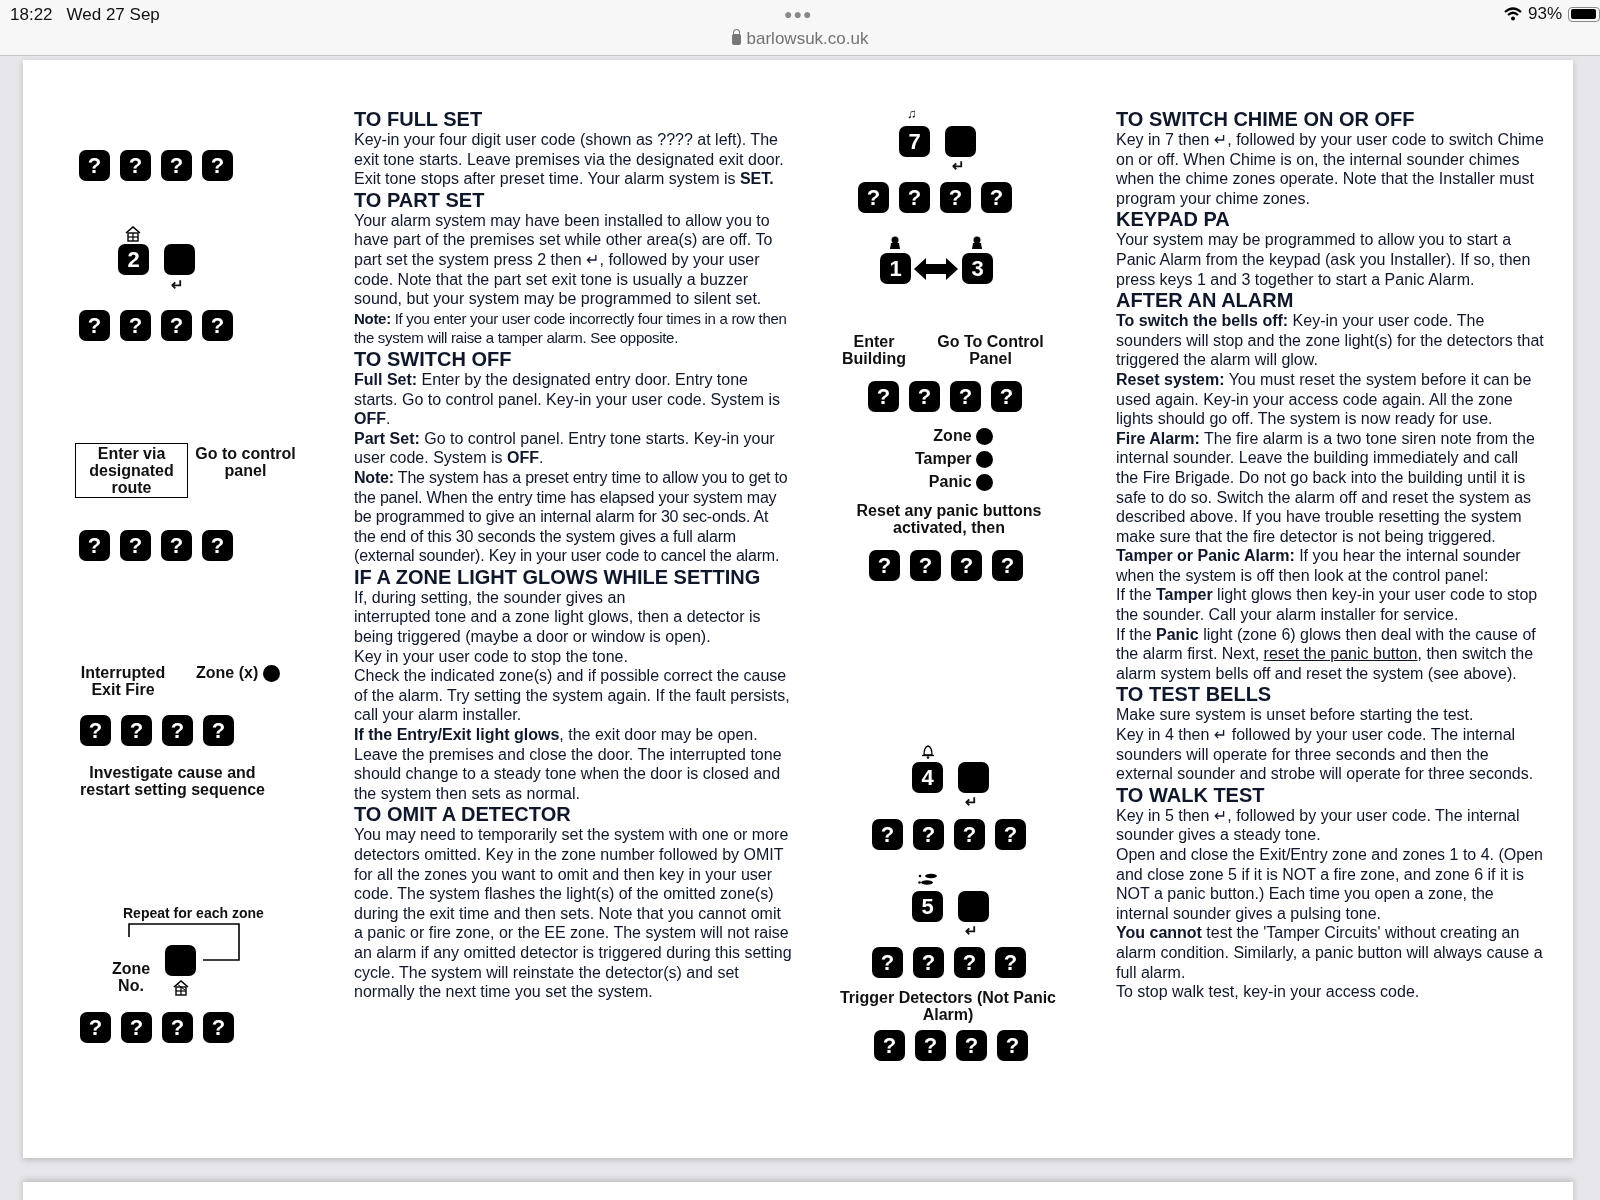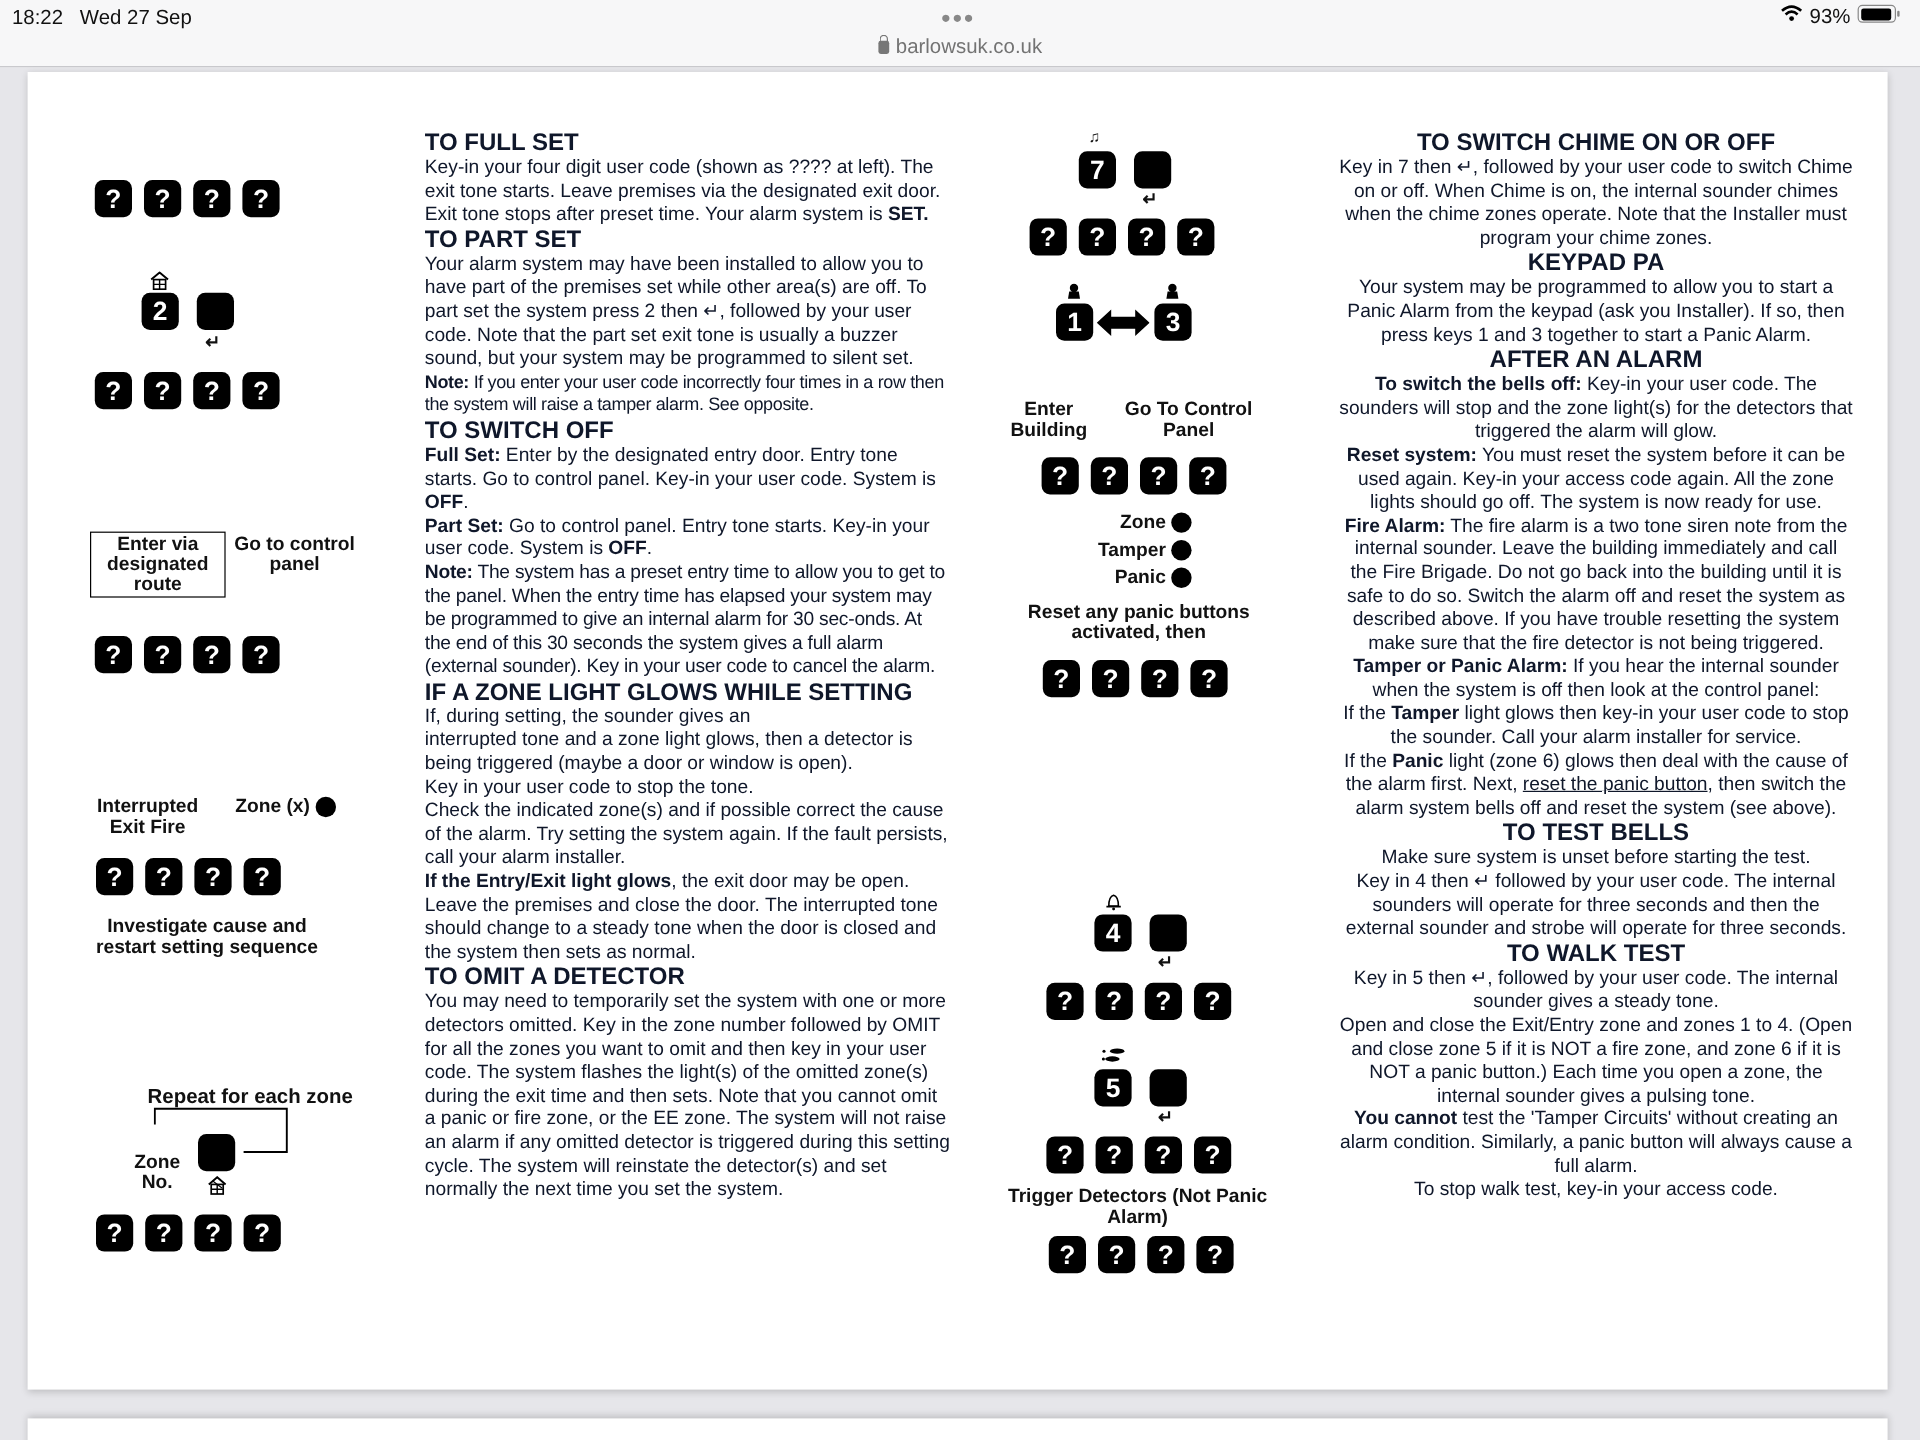--- a/index.html
+++ b/index.html
@@ -4,21 +4,21 @@
 <style>
   * { box-sizing: border-box; margin: 0; padding: 0; }
   html, body { width: 1600px; height: 1200px; overflow: hidden; }
   body { background: #e6e6ea; font-family: "Liberation Sans", sans-serif; color: #111; position: relative; }
 
   
   .topbar { position: absolute; left: 0; top: 0; width: 1600px; height: 56px; background: #f7f7f8; border-bottom: 1px solid #c9c9cd; }
   .status-time { position: absolute; left: 10px; top: 5px; font-size: 17px; color: #111; }
   .status-date { margin-left: 14px; }
   .dots { position: absolute; left: 784px; top: 6px; font-size: 14px; color: #888; letter-spacing: 1px; }
-  .status-right { position: absolute; right: 20px; top: 4px; font-size: 17px; display: flex; align-items: flex-start; gap: 6px; }
+  .status-right { position: absolute; right: 0; top: 4px; font-size: 17px; display: flex; align-items: center; gap: 6px; }
   .battery { width: 32px; height: 15px; border: 1.5px solid #888; border-radius: 4px; padding: 1.5px; position: relative; }
   .battery-fill { height: 100%; background: #000; border-radius: 2px; }
   .battery:after { content: ""; position: absolute; right: -4px; top: 4px; width: 2px; height: 5px; background: #888; border-radius: 1px; }
   .url { position: absolute; left: 0; width: 1600px; top: 29px; text-align: center; font-size: 17px; color: #737373; }
   .lock { display: inline-block; width: 9px; height: 11px; background: #777; border-radius: 2px; margin-right: 6px; position: relative; top: 1px; }
   .lock:before { content: ""; position: absolute; left: 1px; top: -5px; width: 5px; height: 6px; border: 1.5px solid #777; border-bottom: none; border-radius: 4px 4px 0 0; }
 
   
   .page { position: absolute; left: 23px; top: 60px; width: 1550px; height: 1098px; background: #fff; box-shadow: 0 2px 6px rgba(0,0,0,0.18); }
   .page2 { position: absolute; left: 23px; top: 1182px; width: 1550px; height: 40px; background: #fff; box-shadow: 0 -2px 6px rgba(0,0,0,0.18); }
@@ -96,21 +96,21 @@
 
   <div class="lbl" style="left:50px; top:604px; width:100px;">Interrupted Exit Fire</div>
   <div class="lbl" style="left:173px; top:604px;"><span>Zone (x)</span> <span class="dot"></span></div>
 
   <div class="keyrow" style="left:57px; top:655px;">
     <span class="key">?</span><span class="key">?</span><span class="key">?</span><span class="key">?</span>
   </div>
 
   <div class="lbl" style="left:52px; top:704px; width:195px;">Investigate cause and restart setting sequence</div>
 
-  <div class="lbl" style="left:100px; top:845px; font-size:17px;">Repeat for each zone</div>
+  <div class="lbl" style="left:100px; top:845px; font-size:14px;">Repeat for each zone</div>
   <svg style="position:absolute; left:105px; top:862px;" width="115" height="42" viewBox="0 0 115 42">
     <polyline points="1,15 1,2 111,2 111,38 75,38" stroke="#000" stroke-width="1.6" fill="none"></polyline>
   </svg>
   <div class="lbl" style="left:80px; top:886px; width:56px;margin-top:14px;">Zone No.</div>
   <span class="key blank" style="left:142px; top:885px;"></span>
   <svg class="icon-small" style="left:150px; top:920px;" width="16" height="16" viewBox="0 0 16 16">
     <path d="M1 7 L8 1 L15 7" stroke="#000" stroke-width="1.6" fill="none"></path>
       <rect x="3" y="7" width="10" height="8" stroke="#000" stroke-width="1.4" fill="none"></rect>
       <line x1="8" y1="7" x2="8" y2="15" stroke="#000" stroke-width="1.2"></line>
       <line x1="3" y1="11" x2="13" y2="11" stroke="#000" stroke-width="1.2"></line>
@@ -207,21 +207,21 @@
   <div class="keyrow" style="left:849px; top:887px;">
     <span class="key">?</span><span class="key">?</span><span class="key">?</span><span class="key">?</span>
   </div>
 
   <div class="lbl" style="left:810px; top:929px; width:230px;">Trigger Detectors (Not Panic Alarm)</div>
 
   <div class="keyrow" style="left:851px; top:970px;">
     <span class="key">?</span><span class="key">?</span><span class="key">?</span><span class="key">?</span>
   </div>
 
-  <div class="col" style="left:1049px; top:48px; width:428px;text-align:center;">
+  <div class="col" style="left:1049px; top:48px; width:428px;">
     <h2>TO SWITCH CHIME ON OR OFF</h2>
     <p>Key in 7 then ↵, followed by your user code to switch Chime on or off. When Chime is on, the internal sounder chimes when the chime zones operate. Note that the Installer must program your chime zones.</p>
     <h2>KEYPAD PA</h2>
     <p>Your system may be programmed to allow you to start a Panic Alarm from the keypad (ask you Installer). If so, then press keys 1 and 3 together to start a Panic Alarm.</p>
     <h2>AFTER AN ALARM</h2>
     <p><b>To switch the bells off:</b><span>  Key-in your user code. The sounders will stop and the zone light(s) for the detectors that triggered the alarm will glow.</span></p>
     <p><b>Reset system:</b><span> You must reset the system before it can be used again. Key-in your access code again. All the zone lights should go off. The system is now ready for use.</span></p>
     <p><b>Fire Alarm:</b><span> The fire alarm is a two tone siren note from the internal sounder. Leave the building immediately and call the Fire Brigade. Do not go back into the building until it is safe to do so. Switch the alarm off and reset the system as described above. If you have trouble resetting the system make sure that the fire detector is not being triggered.</span></p>
     <p><b>Tamper or Panic Alarm:</b><span> If you hear the internal sounder when the system  is off then look at the control panel:</span></p>
     <p><span>If the </span><b>Tamper</b><span> light glows then key-in your user code to stop the sounder. Call your alarm installer for service.</span></p>

